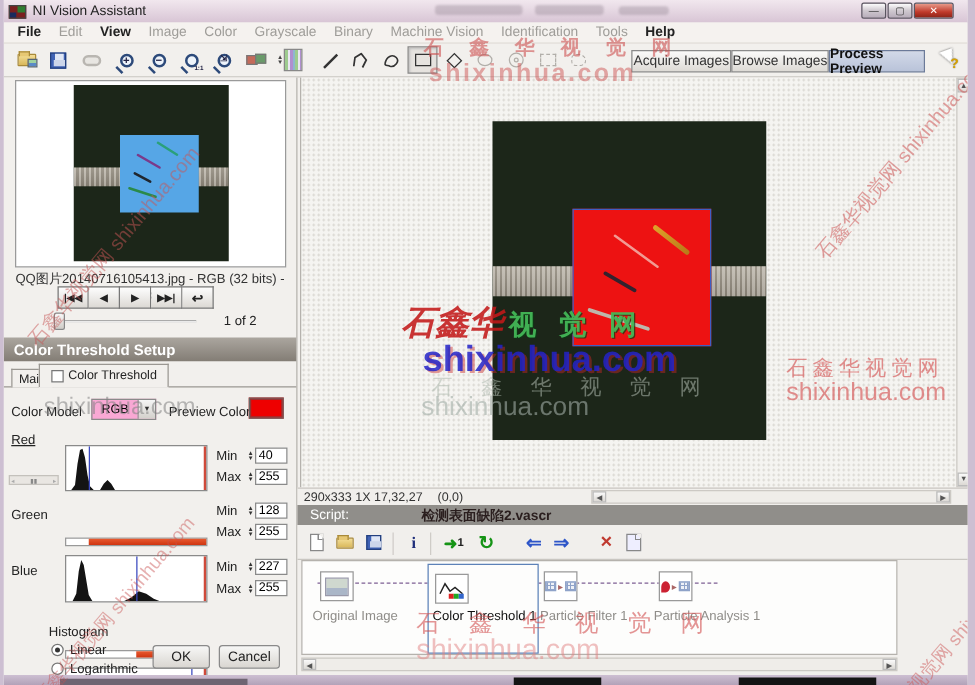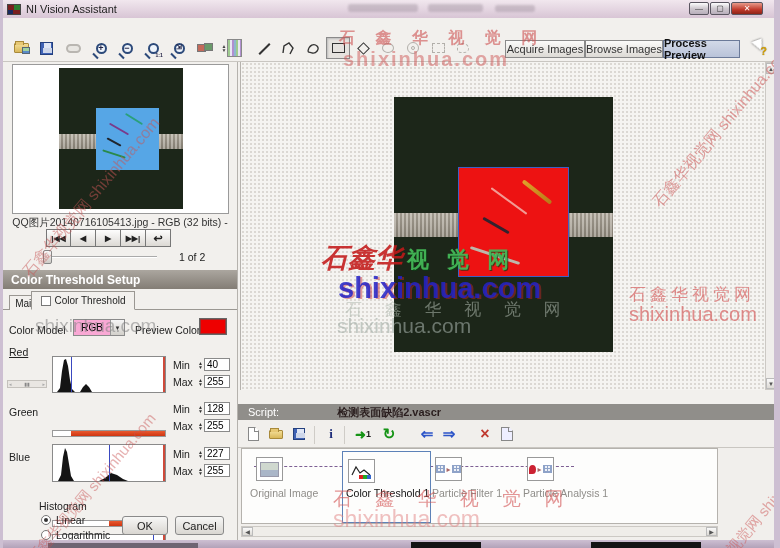--- a/index.html
+++ b/index.html
@@ -135,20 +135,33 @@
       </div>
     <div class="apptitle">NI Vision Assistant</div>
     <div class="smudge" style="left:345px;top:4px;width:70px;height:8px;"></div>
     <div class="smudge" style="left:425px;top:4px;width:55px;height:8px;"></div>
     <div class="smudge" style="left:492px;top:5px;width:40px;height:7px;"></div>
     <div class="winbtn abs" style="left:686px;top:2px;width:20px;">—</div>
     <div class="winbtn abs" style="left:707px;top:2px;width:20px;">▢</div>
     <div class="winbtn close abs" style="left:728px;top:2px;width:32px;">✕</div>
   </div>
 
+  <div class="abs menubar">
+    <span class="b">File</span>
+    <span class="dis">Edit</span>
+    <span class="b">View</span>
+    <span class="dis">Image</span>
+    <span class="dis">Color</span>
+    <span class="dis">Grayscale</span>
+    <span class="dis">Binary</span>
+    <span class="dis">Machine Vision</span>
+    <span class="dis">Identification</span>
+    <span class="dis">Tools</span>
+    <span class="b">Help</span>
+  </div>
 
   <div class="abs toolbar">
     <div class="tbtn" style="left:6px;">
         <div class="folder">
           <div class="pic"></div>
         </div>
       </div>
     <div class="tbtn" style="left:31px;">
         <div class="floppy"></div>
       </div>
@@ -374,20 +387,28 @@
           <div class="scratch" style="left:10px;top:86px;width:52px;height:3px;background:#bdb7ab;transform:rotate(18deg);"></div>
         </div>
       </div>
     </div>
 
     <div class="abs vscroll">
       <div class="abs varrow" style="top:0;">▲</div>
       <div class="abs varrow" style="top:315px;">▼</div>
     </div>
 
+    <div class="abs statusbar">
+      <span class="abs" style="left:5px;top:2px;">290x333 1X 17,32,27</span>
+      <span class="abs" style="left:112px;top:2px;">(0,0)</span>
+      <div class="hscroll" style="left:235px;top:1px;width:288px;">
+        <div class="harrow" style="left:0;">◀</div>
+        <div class="harrow" style="right:0;">▶</div>
+      </div>
+    </div>
 
     <div class="abs scripthdr">
       <span style="color:#fff;font-weight:normal;margin-left:10px;">Script:</span>
       <span style="color:#2a1e1e;font-weight:bold;margin-left:58px;">检测表面缺陷2.vascr</span>
     </div>
 
     <div class="abs stoolbar">
       <div class="sbtn" style="left:4px;">
           <div class="page"></div>
         </div>

